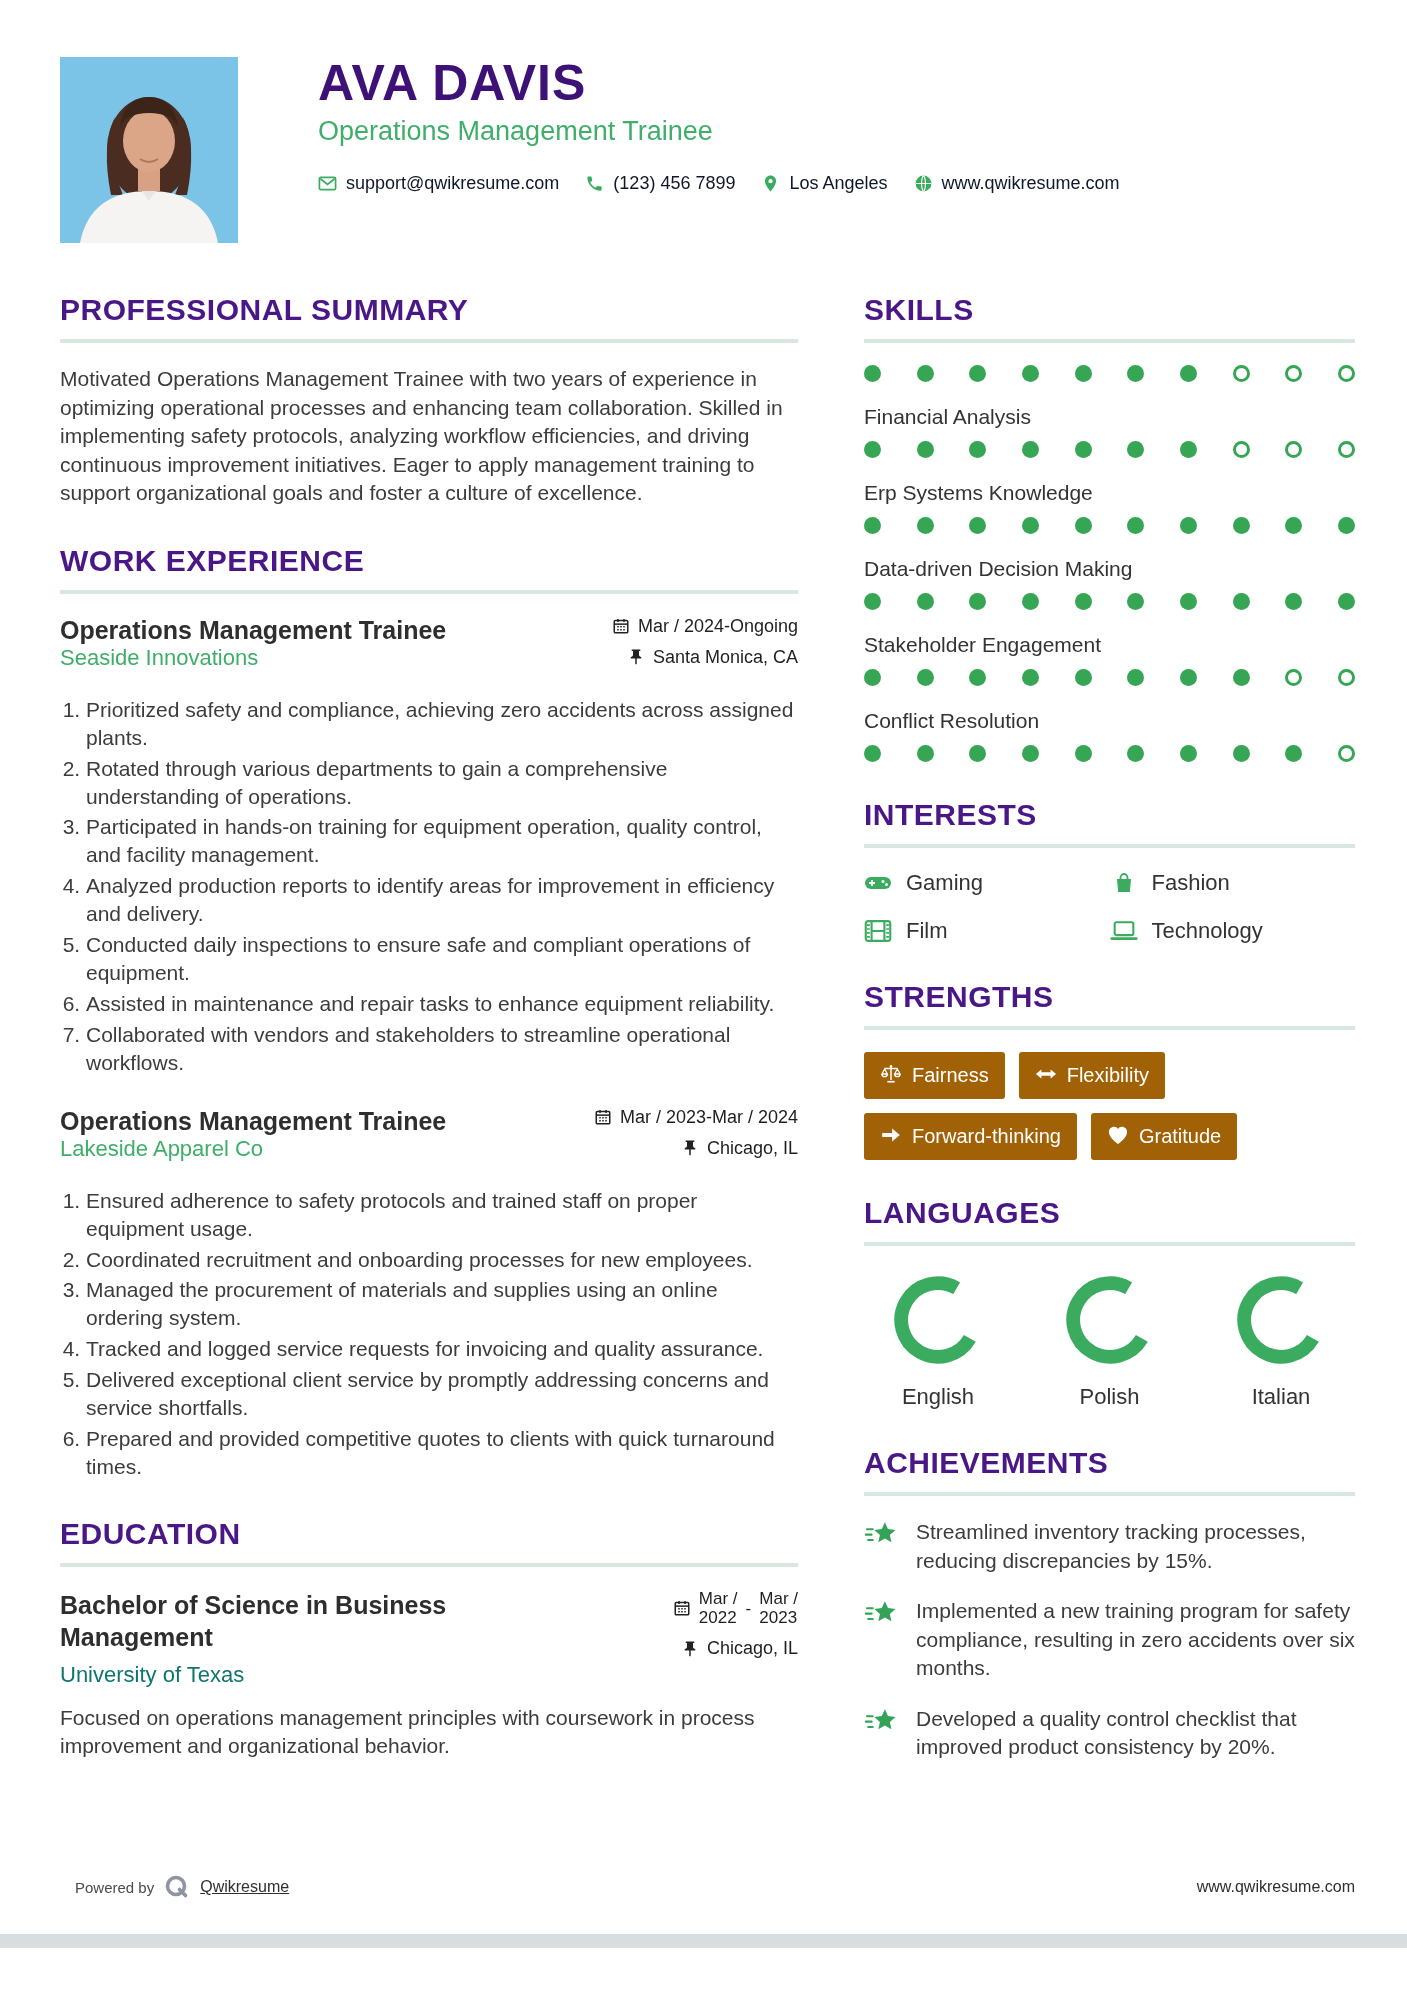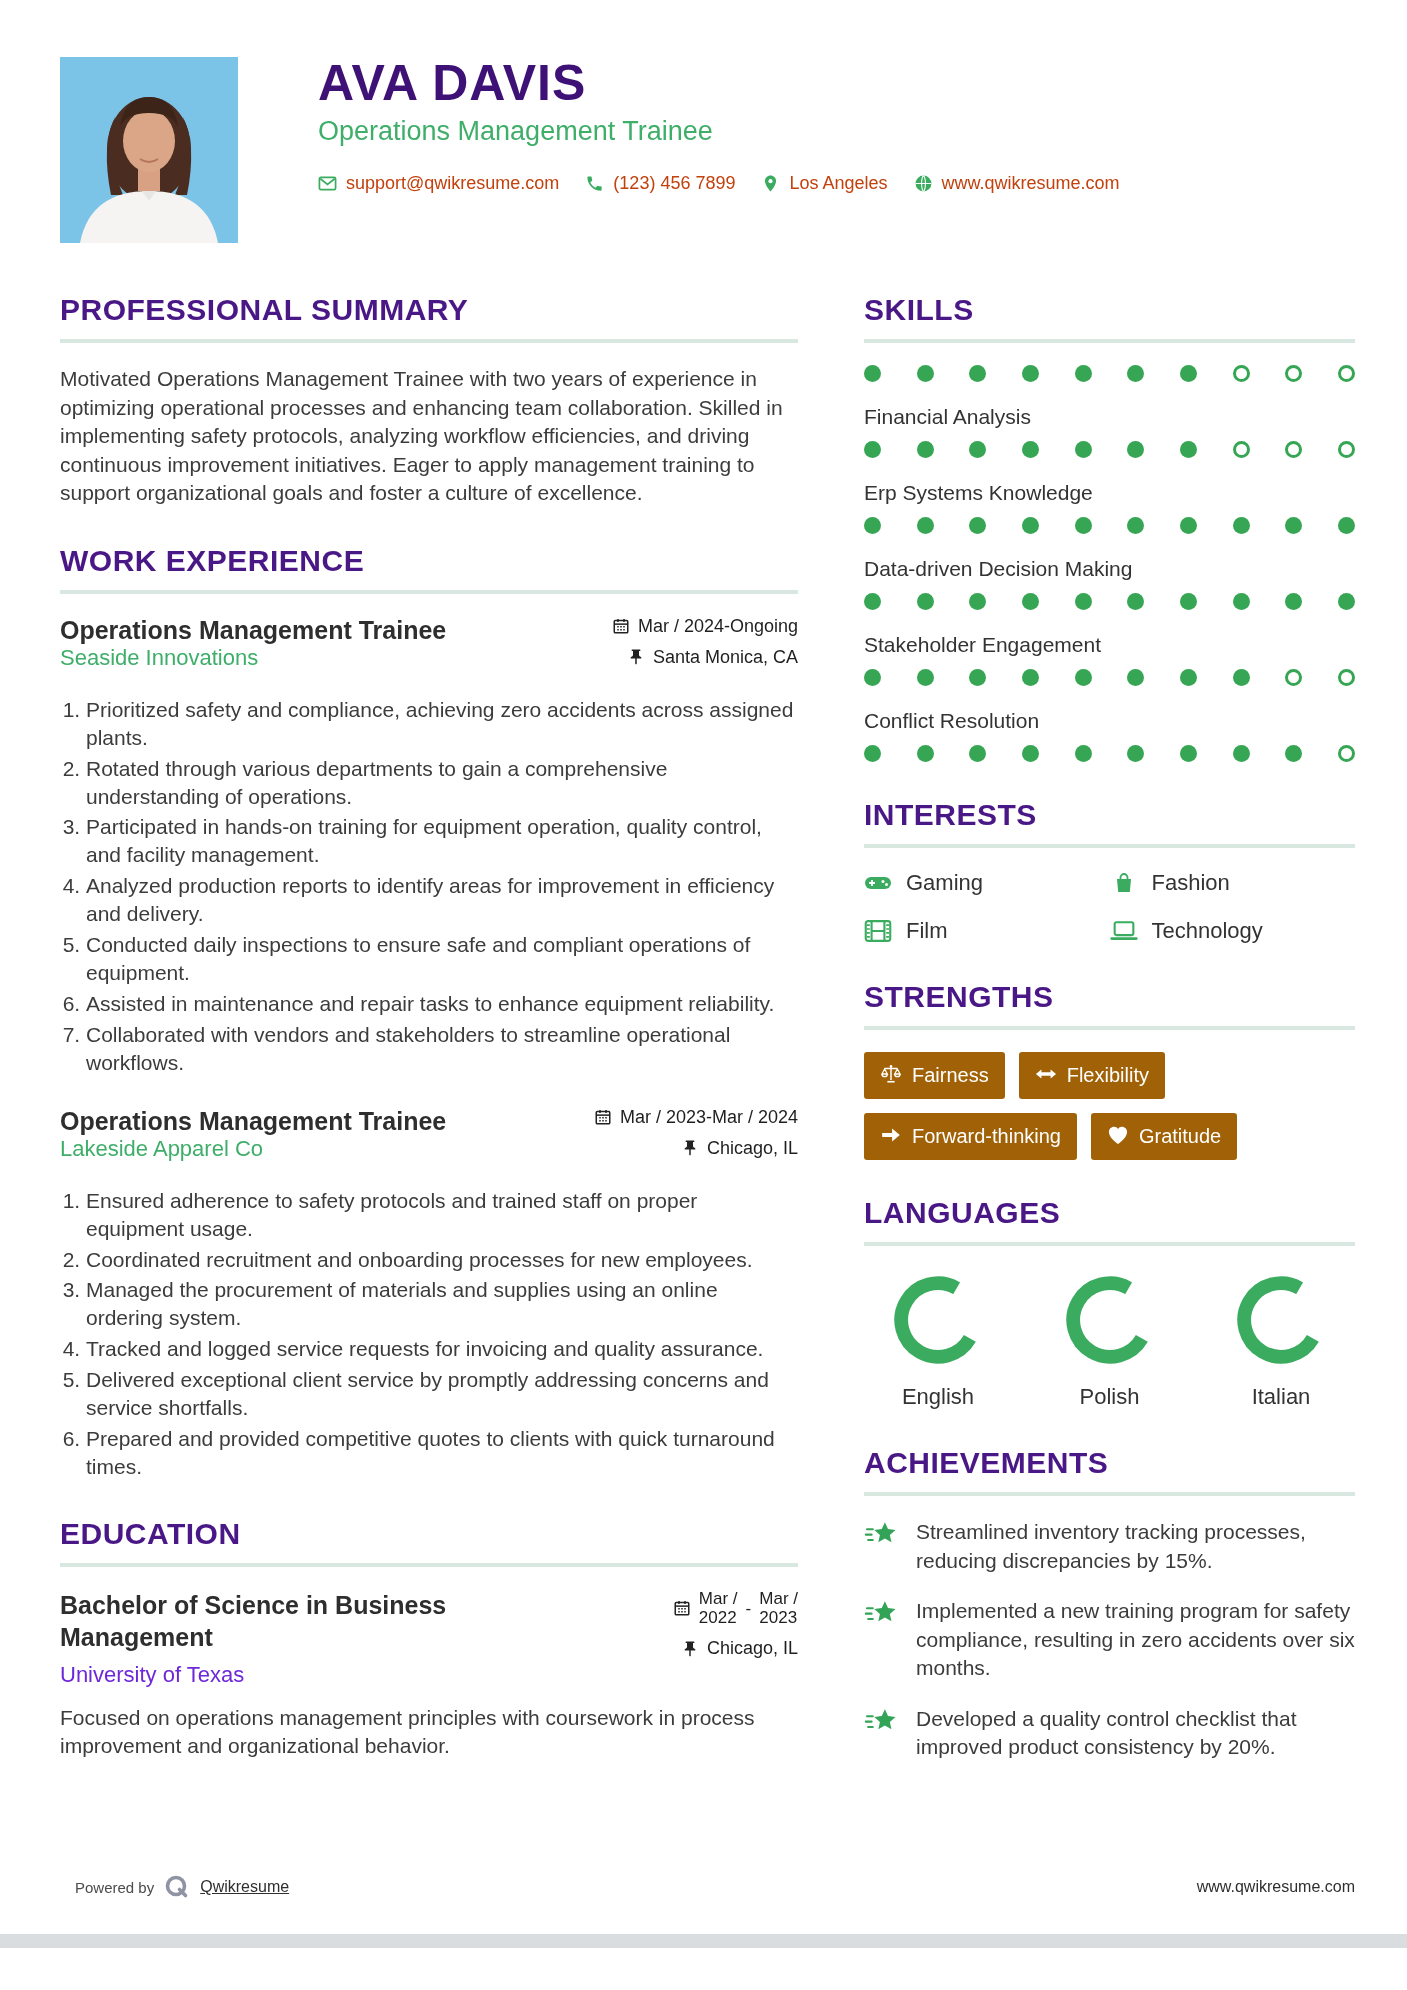--- a/index.html
+++ b/index.html
@@ -6,21 +6,21 @@
   body{font-family:"Liberation Sans", sans-serif; color:#3d3d3d;}
   .page{position:relative;width:1407px;height:1948px;background:#ffffff;overflow:hidden;}
 
   
   .header{position:relative;padding:57px 52px 0 60px;height:196px;}
   .photo{position:absolute;left:60px;top:57px;width:178px;height:186px;overflow:hidden;}
   .photo svg{display:block;width:100%;height:100%;}
   .head-text{margin-left:258px;}
   .name{margin:0;font-size:50px;font-weight:800;letter-spacing:1px;color:#3e1176;line-height:1.05;}
   .title{margin-top:6px;font-size:27px;color:#3eae69;}
-  .contact-row{display:flex;align-items:center;gap:14px;margin-top:26px;font-size:18px;color:#c2410c;}
+  .contact-row{display:flex;align-items:center;gap:14px;margin-top:26px;font-size:18px;color:#0f172a;}
   .citem{display:flex;align-items:center;gap:9px;margin-right:12px;}
   .cicon{width:19px;height:19px;display:inline-block;}
   .cicon svg{width:100%;height:100%;display:block;}
 
   
   .columns{display:flex;gap:66px;padding:40px 52px 0 60px;}
   .col-left{width:738px;flex:0 0 738px;}
   .col-right{flex:1;min-width:0;}
 
   section{margin-bottom:36px;}
@@ -37,21 +37,21 @@
   .job-meta{text-align:right;font-size:18px;color:#1f1f1f;white-space:nowrap;}
   .meta-line{display:flex;justify-content:flex-end;align-items:center;gap:8px;margin-bottom:10px;}
   .micon{width:18px;height:18px;display:inline-block;flex:0 0 auto;}
   .micon svg{width:100%;height:100%;display:block;}
   ol.bullets{margin:18px 0 0 0;padding-left:26px;font-size:21px;line-height:1.33;color:#3c3c3c;}
   ol.bullets li{margin-bottom:3px;}
 
   
   .edu-head{display:flex;justify-content:space-between;align-items:flex-start;}
   .edu-degree{font-size:25px;font-weight:700;color:#2e2e2e;width:420px;line-height:1.3;}
-  .edu-school{font-size:22px;color:#6d28d9;margin-top:8px;}
+  .edu-school{font-size:22px;color:#0f766e;margin-top:8px;}
   .edu-dates{display:flex;align-items:center;gap:8px;font-size:17px;line-height:1.15;color:#1f1f1f;}
   .edu-dates .dcol{text-align:left;}
   .edu-desc{margin-top:16px;}
 
   
   .skill{margin-bottom:23px;}
   .skill-name{font-size:21px;color:#333;margin-bottom:12px;}
   .dots{display:flex;justify-content:space-between;align-items:center;}
   .dot{width:17px;height:17px;border-radius:50%;background:#36a654;box-sizing:border-box;}
   .dot.empty{background:#fff;border:3px solid #36a654;}

